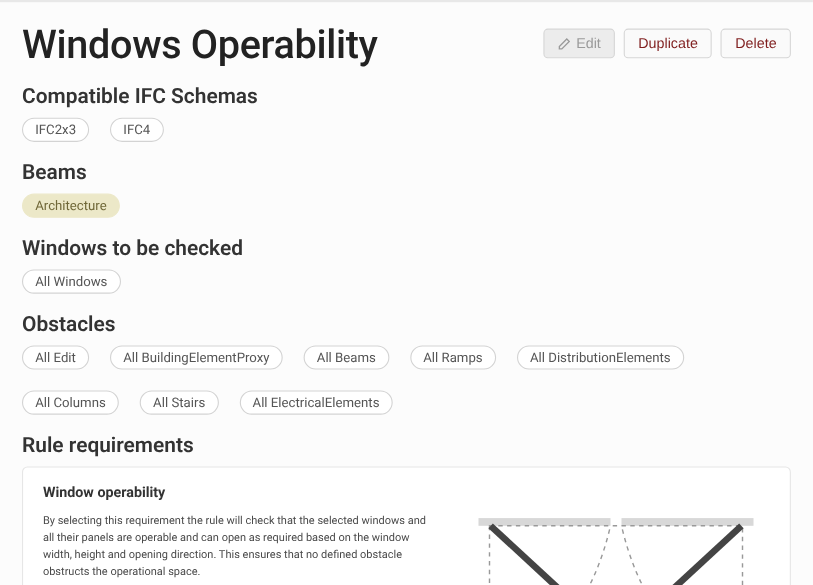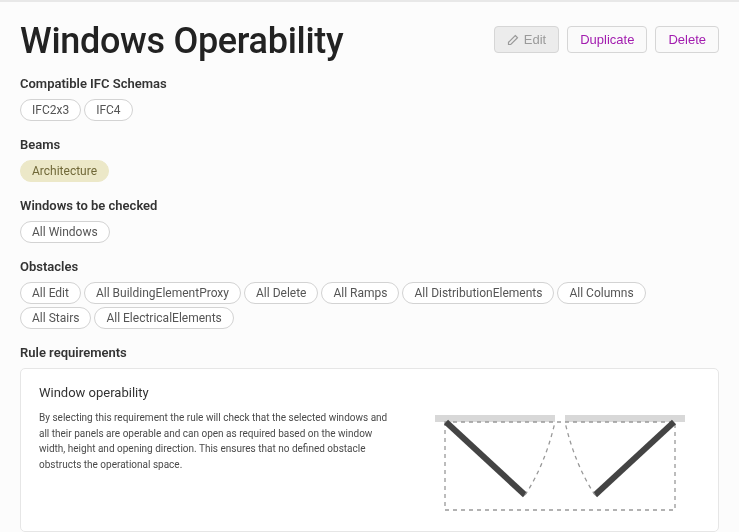--- a/index.html
+++ b/index.html
@@ -30,45 +30,45 @@
       display: flex;
       gap: 8px;
       margin-top: 6px;
     }
     .btn {
       font-size: 13px;
       padding: 5px 12px;
       border: 1px solid #d6d6d6;
       border-radius: 4px;
       background: #fafafa;
-      color: #a21caf;
+      color: #7f1d1d;
       cursor: pointer;
       display: flex;
       align-items: center;
       gap: 5px;
     }
     .btn.primary {
       background: #ececec;
       color: #9a9a9a;
       text-align: right;
     }
     .btn svg { width: 12px; height: 12px; }
     .section {
       margin-bottom: 16px;
     }
     .section-title {
-      font-size: 13px;
+      font-size: 19px;
       font-weight: 600;
       color: #333;
       margin-bottom: 8px;
     }
     .pill-row {
       display: flex;
       flex-wrap: wrap;
-      gap: 3px;
+      gap: 19px;
     }
     .pill {
       font-size: 12px;
       padding: 3px 11px;
       border: 1px solid #d3d3d3;
       border-radius: 14px;
       background: #fff;
       color: #555;
       white-space: nowrap;
     }
@@ -84,21 +84,21 @@
       padding: 16px 18px;
       display: flex;
       gap: 24px;
       align-items: flex-start;
     }
     .req-text {
       flex: 1 1 56%;
     }
     .req-title {
       font-size: 13px;
-      font-weight: 400;
+      font-weight: 700;
       color: #333;
       margin-bottom: 10px;
     }
     .req-desc {
       font-size: 10px;
       line-height: 1.55;
       color: #4a4a4a;
     }
     .req-figure {
       flex: 1 1 44%;
@@ -149,21 +149,21 @@
   <div class="pill-row">
     <span class="pill">All Windows</span>
   </div>
 </div>
 
 <div class="section">
   <div class="section-title">Obstacles</div>
   <div class="pill-row">
     <span class="pill">All Edit</span>
     <span class="pill">All BuildingElementProxy</span>
-    <span class="pill">All Delete</span>
+    <span class="pill">All Beams</span>
     <span class="pill">All Ramps</span>
     <span class="pill">All DistributionElements</span>
     <span class="pill">All Columns</span>
     <span class="pill">All Stairs</span>
     <span class="pill">All ElectricalElements</span>
   </div>
 </div>
 
 <div class="section">
   <div class="section-title">Rule requirements</div>

